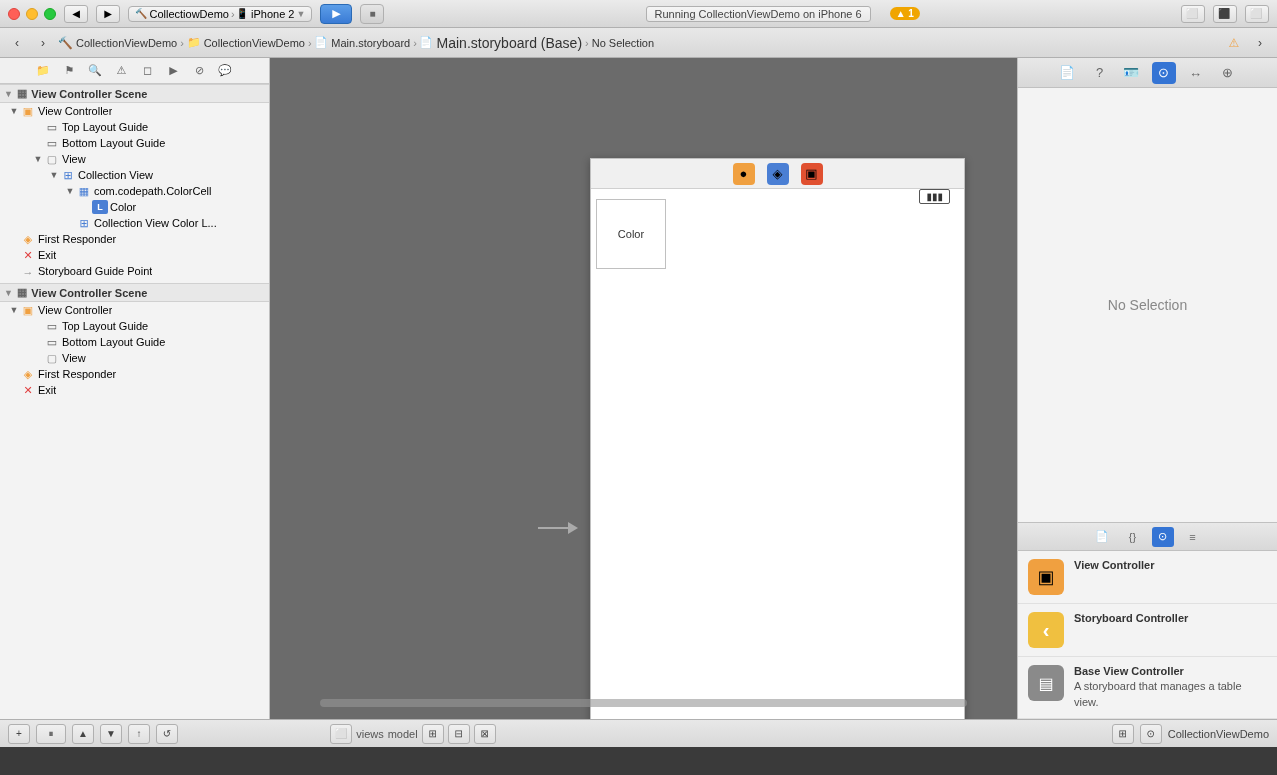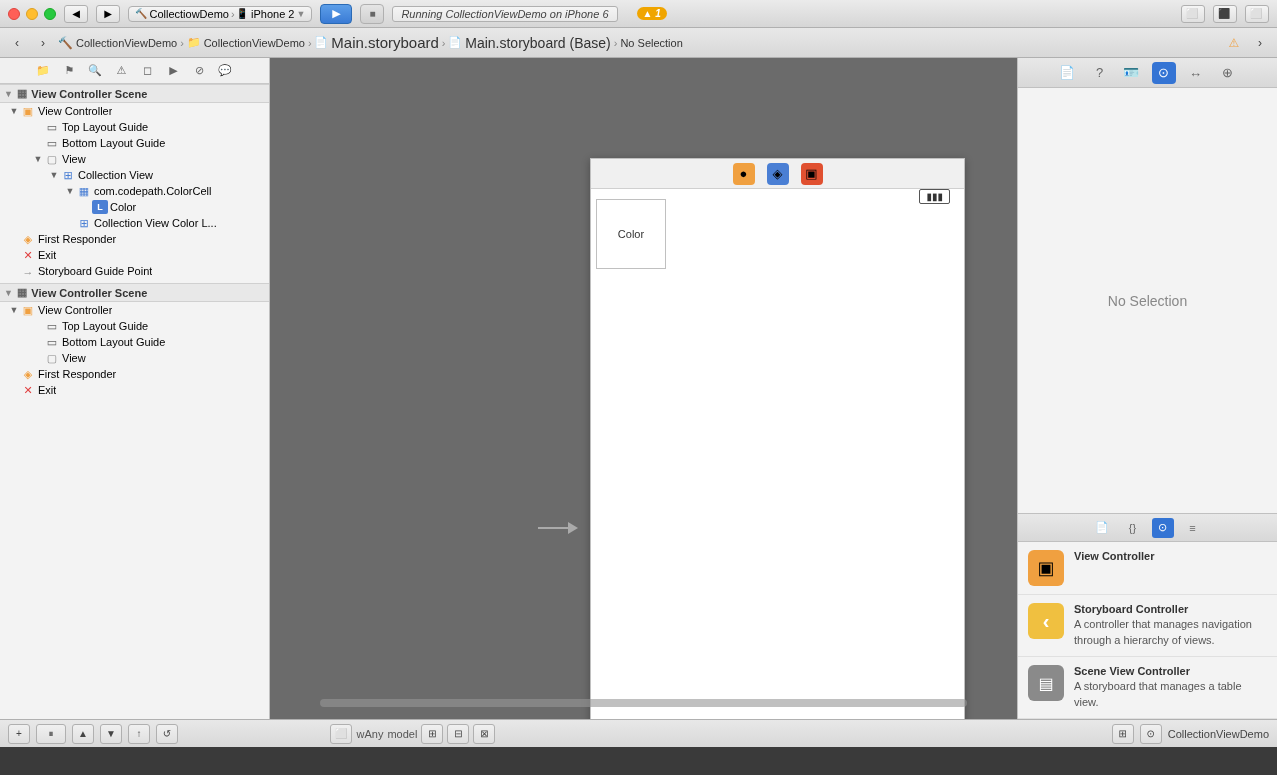--- a/index.html
+++ b/index.html
@@ -13,21 +13,21 @@
       display: flex;
       align-items: center;
       padding: 0 8px;
       gap: 8px;
     }
     .traffic-lights { display: flex; gap: 6px; align-items: center; }
     .traffic-light { width: 12px; height: 12px; border-radius: 50%; }
     .tl-red { background: #ff5f57; border: 1px solid #e0443e; }
     .tl-yellow { background: #ffbd2e; border: 1px solid #dea123; }
     .tl-green { background: #28c940; border: 1px solid #1aab29; }
-    .title-bar-center { flex: 1; display: flex; align-items: center; gap: 19px; font-size: 11px; color: #333; font-style: italic; }
+    .title-bar-center { flex: 1; display: flex; align-items: center; justify-content: center; gap: 19px; font-size: 11px; color: #333; }
     .title-bar-right { display: flex; gap: 8px; align-items: center; }
     .tb-btn { width: 24px; height: 18px; background: linear-gradient(to bottom, #f5f5f5, #e0e0e0); border: 1px solid #b0b0b0; border-radius: 3px; display: flex; align-items: center; justify-content: center; font-size: 10px; cursor: pointer; }
     .scheme-selector { display: flex; align-items: center; gap: 2px; background: linear-gradient(to bottom, #f5f5f5, #e0e0e0); border: 1px solid #b0b0b0; border-radius: 4px; padding: 1px 6px; font-size: 11px; cursor: pointer; }
     .run-btn { width: 32px; height: 20px; background: linear-gradient(to bottom, #5c9ee8, #3a7bd5); border: 1px solid #2a6ab5; border-radius: 4px; display: flex; align-items: center; justify-content: center; color: white; font-size: 11px; cursor: pointer; }
     .stop-btn { width: 24px; height: 20px; background: linear-gradient(to bottom, #e5e5e5, #d0d0d0); border: 1px solid #b0b0b0; border-radius: 4px; display: flex; align-items: center; justify-content: center; color: #666; font-size: 10px; cursor: pointer; }
     .status-bar { font-size: 11px; color: #444; background: linear-gradient(to bottom, #f5f5f5, #e8e8e8); border: 1px solid #b0b0b0; border-radius: 3px; padding: 1px 8px; }
     .warning-badge { background: #f0a500; color: white; border-radius: 8px; padding: 1px 6px; font-size: 10px; font-weight: bold; }
 
     
     .toolbar {
@@ -189,21 +189,21 @@
       <span style="font-size:11px">CollectionViewDemo</span>
     </div>
     <span class="breadcrumb-sep">›</span>
     <div class="breadcrumb-item">
       <span style="color:#f0a040">📁</span>
       <span style="font-size:11px">CollectionViewDemo</span>
     </div>
     <span class="breadcrumb-sep">›</span>
     <div class="breadcrumb-item">
       <span style="color:#888">📄</span>
-      <span style="font-size:15px">Main.storyboard</span>
+      <span style="font-size:11px">Main.storyboard</span>
     </div>
     <span class="breadcrumb-sep">›</span>
     <div class="breadcrumb-item">
       <span style="color:#888">📄</span>
       <span style="font-size:14px">Main.storyboard (Base)</span>
     </div>
     <span class="breadcrumb-sep">›</span>
     <div class="breadcrumb-item">
       <span style="font-size:11px">No Selection</span>
     </div>
@@ -383,48 +383,47 @@
         <div class="library-item-icon lib-icon-orange">▣</div>
         <div class="library-item-text">
           <div class="library-item-title"><strong>View Controller</strong></div>
         </div>
       </div>
 
       <div class="library-item">
         <div class="library-item-icon lib-icon-yellow" style="font-size:20px; color:white; font-weight:bold">‹</div>
         <div class="library-item-text">
           <div class="library-item-title"><strong>Storyboard Controller</strong></div>
-          <div class="library-item-desc">A controller that manages navigation through a hierarchy of views.</div>
         </div>
       </div>
 
       <div class="library-item">
         <div class="library-item-icon lib-icon-gray" style="color:white; font-size:16px">▤</div>
         <div class="library-item-text">
-          <div class="library-item-title"><strong>Scene View Controller</strong></div>
+          <div class="library-item-title"><strong>Base View Controller</strong></div>
           <div class="library-item-desc">A storyboard that manages a table view.</div>
         </div>
       </div>
     </div>
   </div>
 
 </div>
 
 <div class="bottom-bar">
   <div class="bottom-left">
     <div class="bottom-btn">+</div>
     <div class="bottom-btn" style="width:30px">⏸</div>
     <div class="bottom-btn">▲</div>
     <div class="bottom-btn">▼</div>
     <div class="bottom-btn">↑</div>
     <div class="bottom-btn">↺</div>
   </div>
   <div class="bottom-center">
     <div class="bottom-btn">⬜</div>
-    <span>wAny</span>
+    <span>views</span>
     <span>model</span>
     <div class="bottom-btn">⊞</div>
     <div class="bottom-btn">⊟</div>
     <div class="bottom-btn">⊠</div>
   </div>
   <div style="flex:1"></div>
   <div class="bottom-btn">⊞</div>
   <div class="bottom-btn">⊙</div>
   <span class="project-label">CollectionViewDemo</span>
 </div>

